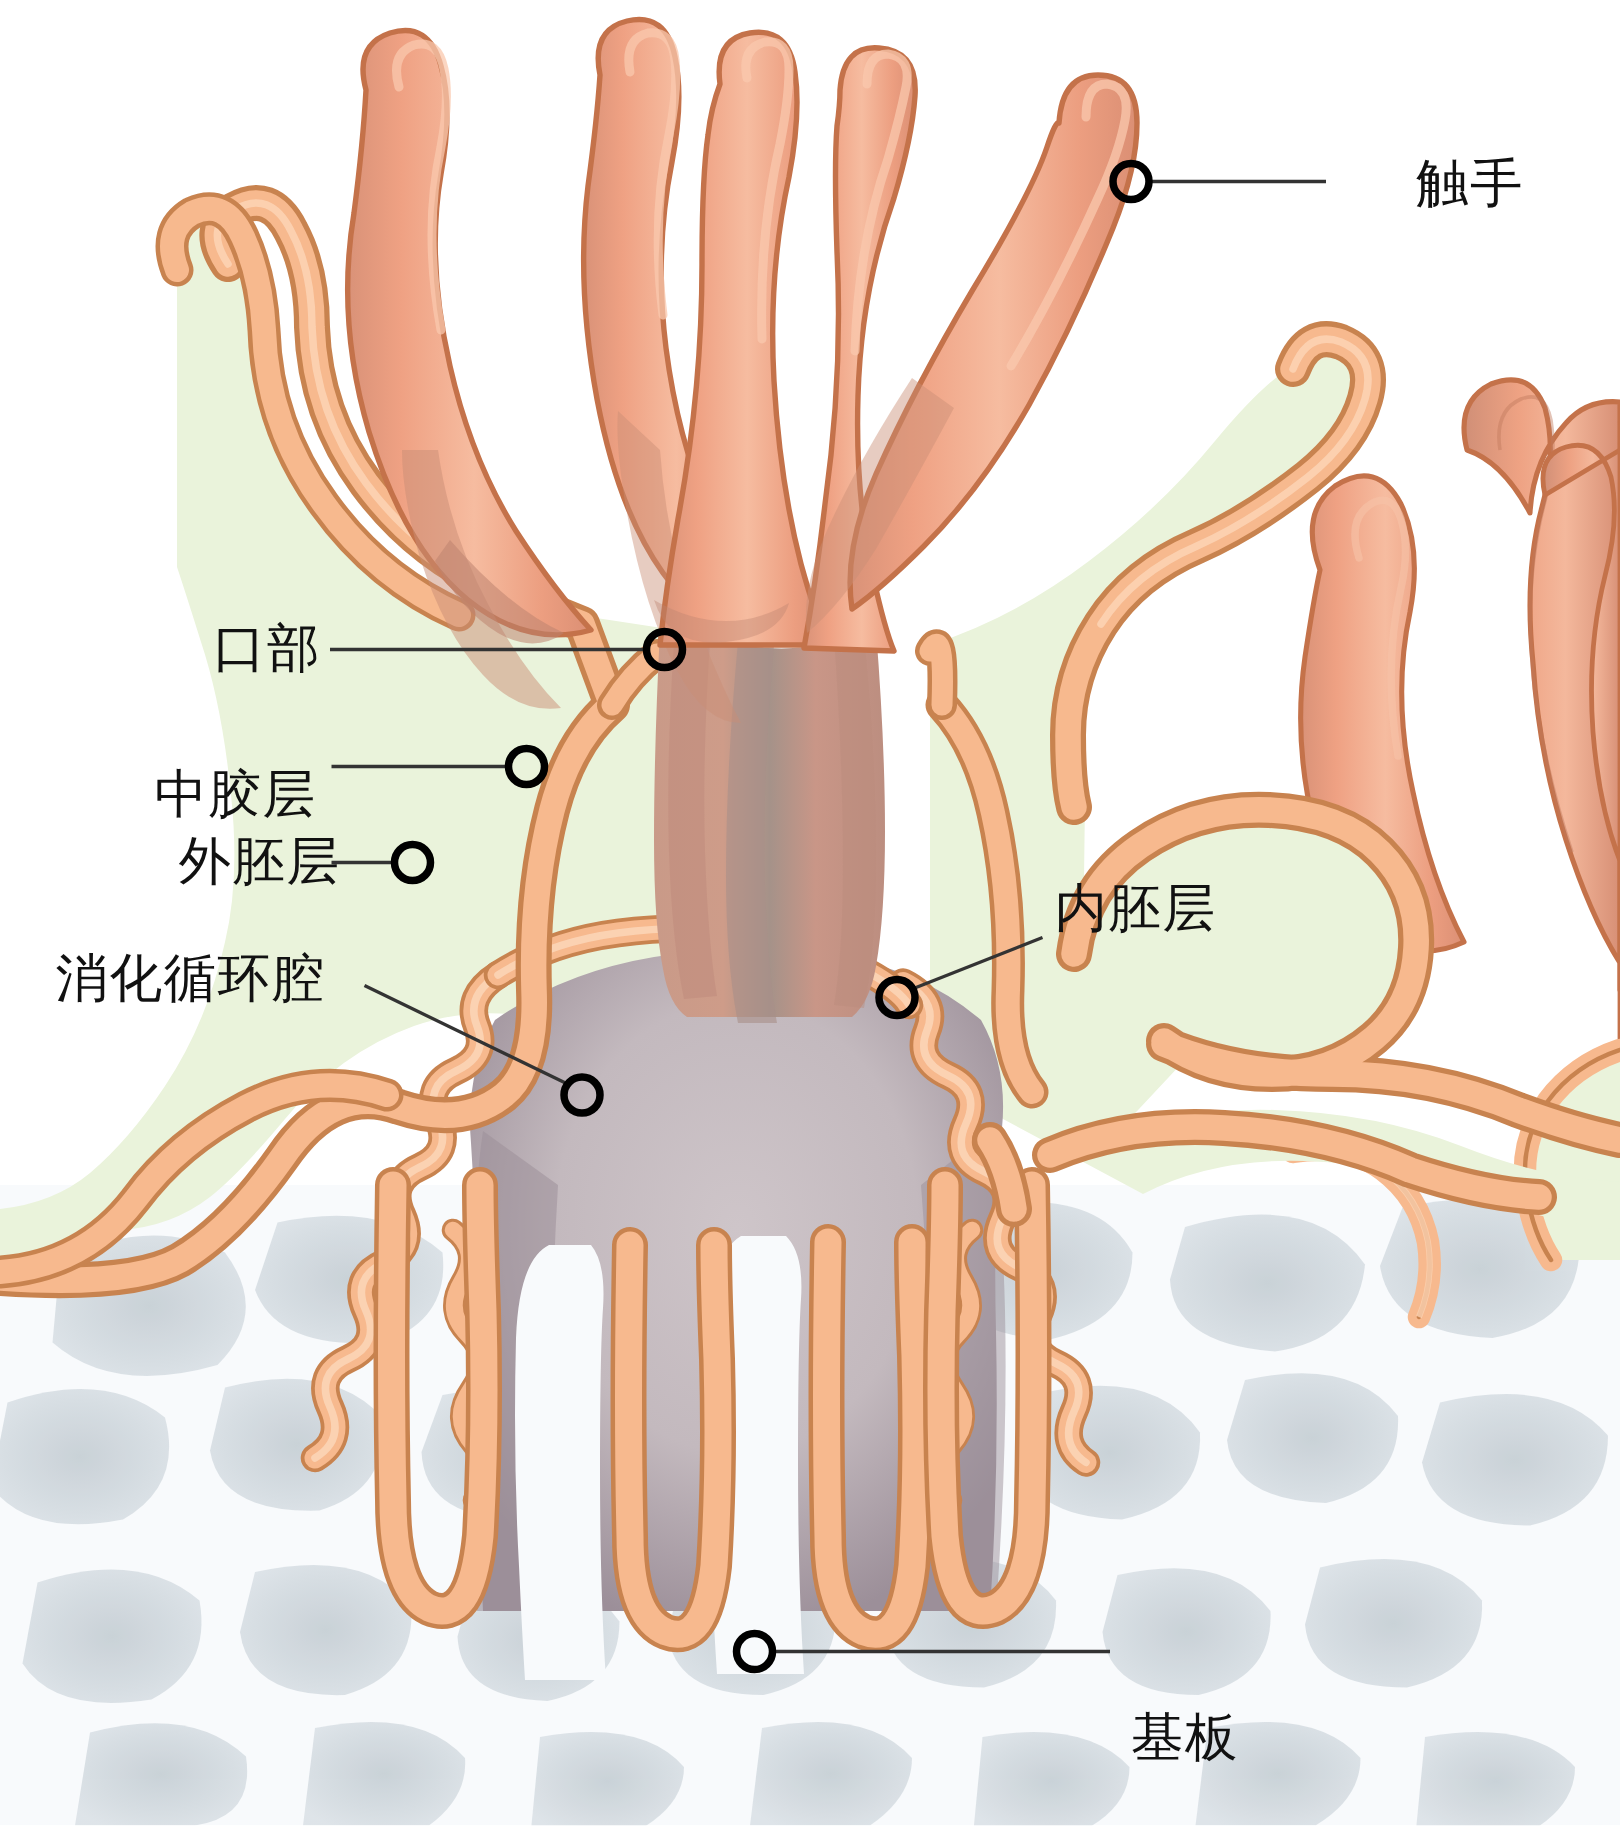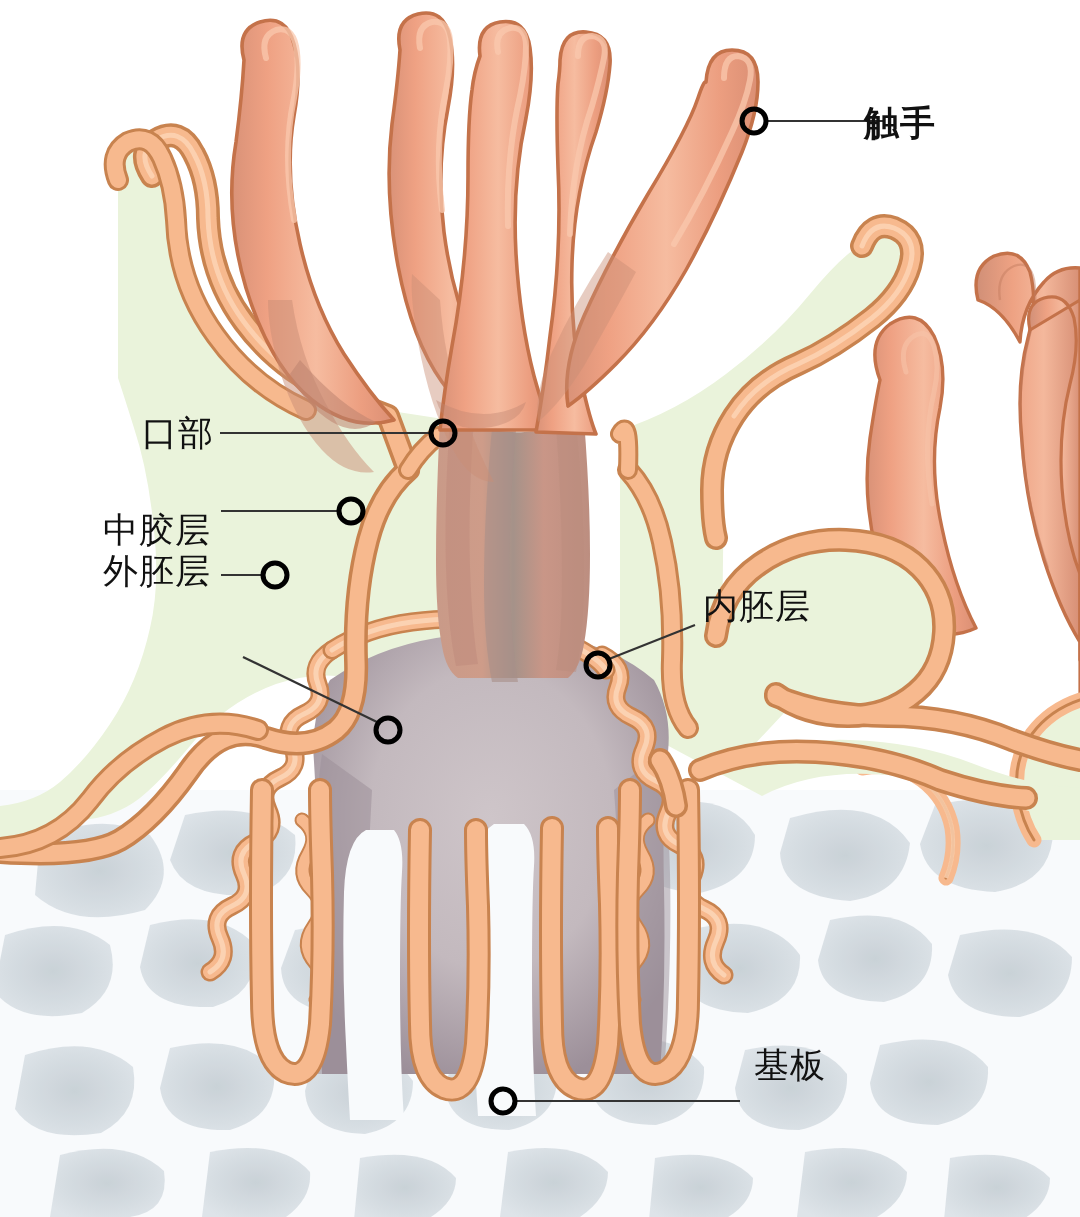--- a/index.html
+++ b/index.html
@@ -347,20 +347,21 @@
       <circle cx="351" cy="511" r="12"></circle>
       <circle cx="275" cy="575" r="12"></circle>
       <circle cx="388" cy="730" r="12"></circle>
       <circle cx="598" cy="665" r="12"></circle>
       <circle cx="503" cy="1101" r="12"></circle>
     </g>
 
   </g>
 </svg>
 
-<div class="lbl" style="left:864px;top:105px;font-weight:bold;">触手</div>
+<div class="lbl" style="left:944px;top:105px;">触手</div>
 <div class="lbl" style="left:142px;top:415px;">口部</div>
 <div class="lbl" style="left:103px;top:512px;">中胶层</div>
-<div class="lbl" style="left:103px;top:557px;font-family:Liberation Mono, monospace;">外胚层</div>
+<div class="lbl" style="left:119px;top:557px;">外胚层</div>
+<div class="lbl" style="left:37px;top:635px;">消化循环腔</div>
 <div class="lbl" style="left:703px;top:588px;">内胚层</div>
-<div class="lbl" style="left:754px;top:1047px;">基板</div>
+<div class="lbl" style="left:754px;top:1141px;font-family:Liberation Serif, serif;">基板</div>
 
 </div>
 
 </body></html>

